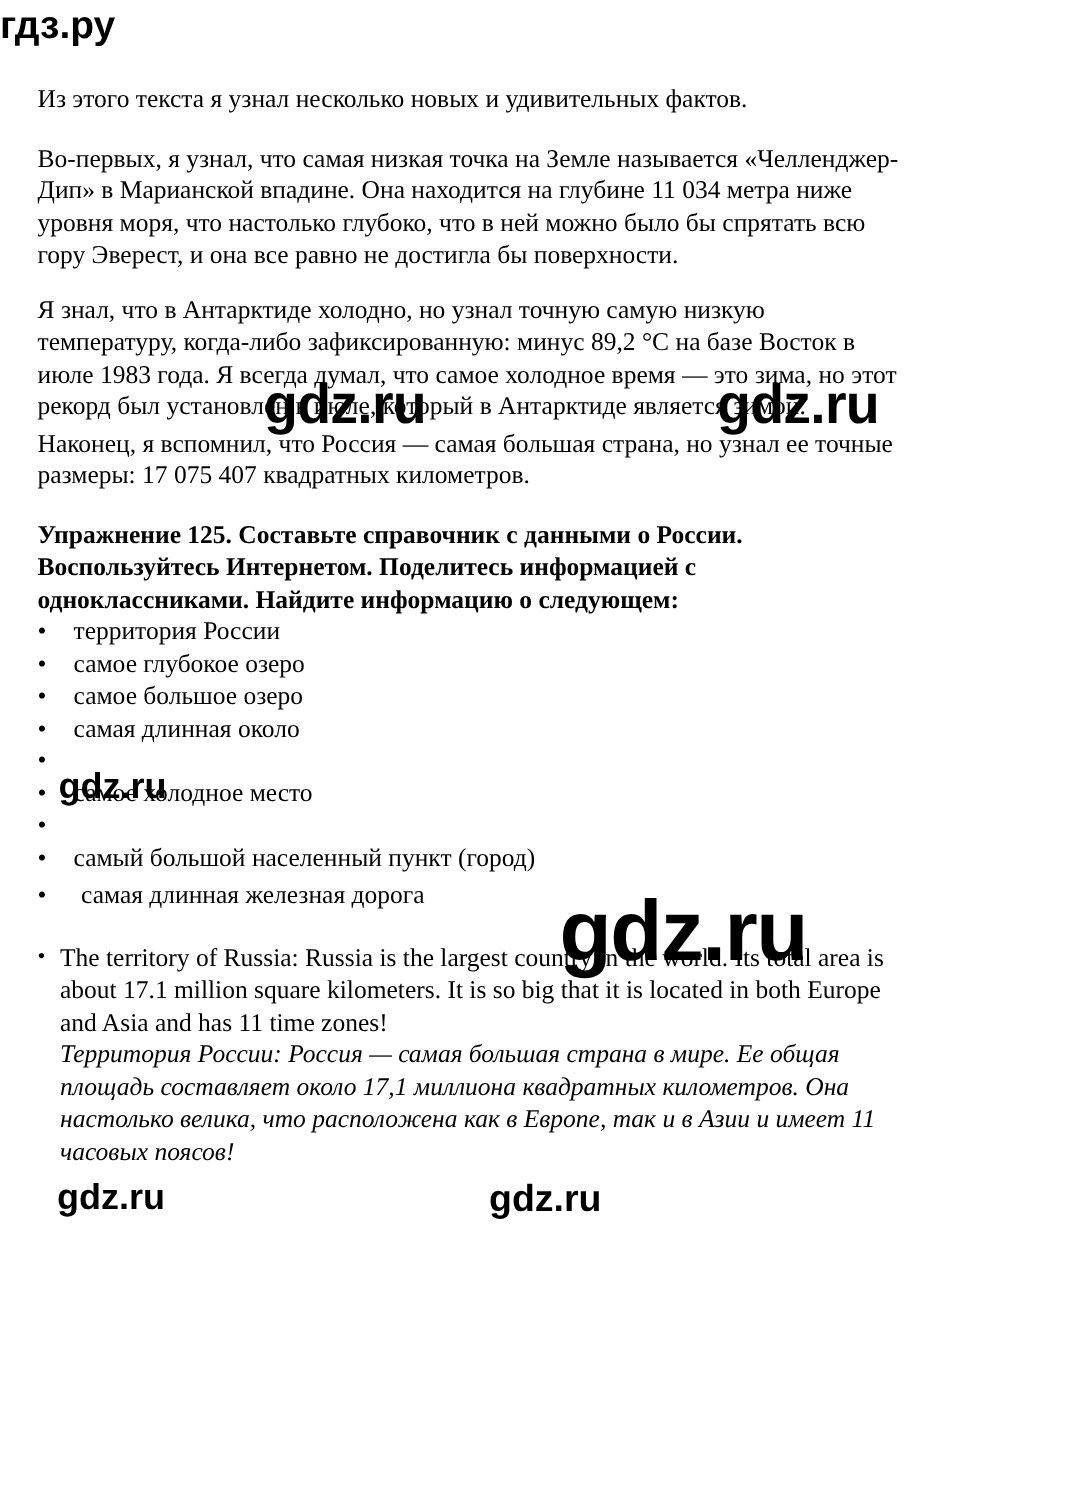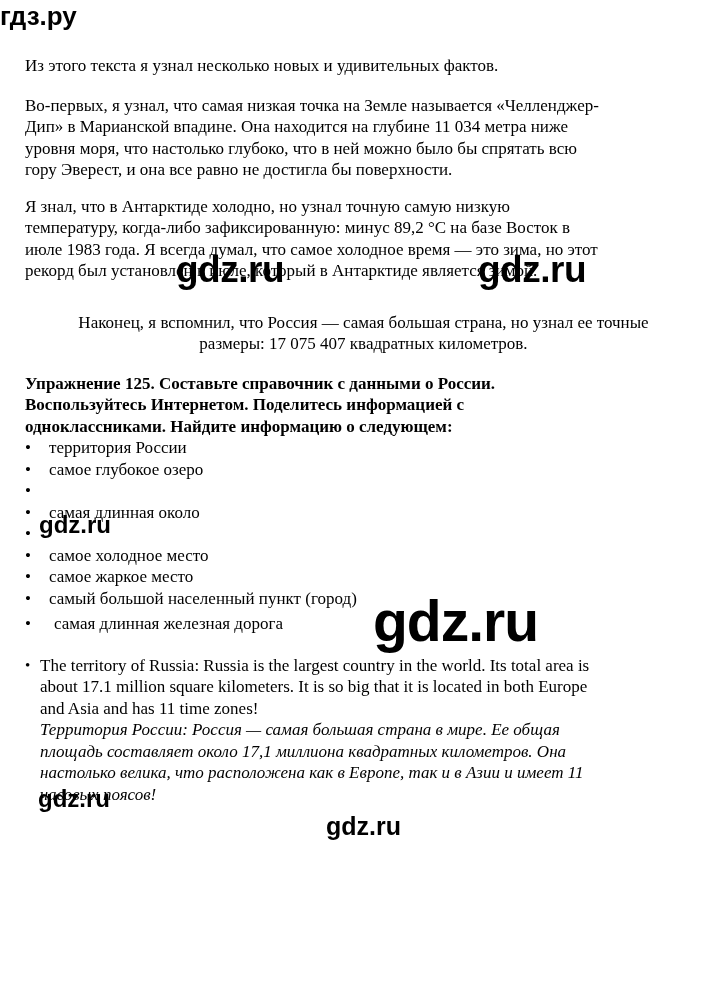--- a/index.html
+++ b/index.html
@@ -19,21 +19,21 @@
   .content {
     padding: 0 18px 0 25px;
     font-size: 17px; line-height: 21.5px;
   }
   .para { margin: 0; white-space: pre-line; }
   .mt-intro      { margin-top: 25px; }
   .mt-challenger { margin-top: 18px; }
   .mt-baikal     { margin-top: 19px; }
   .mt-caspian    { margin-top: 26px; }
   .mt-vostok     { margin-top: 15px; }
-  .mt-size       { margin-top: 30px; text-align: center; }
+  .mt-size       { margin-top: 3px; }
   .heading { font-weight: 700; margin-top: 18px; }
   .bullet-list { list-style: none; margin: 0; padding: 0; }
   .bullet-list li { display: flex; line-height: 21.5px; }
   .bullet-list .dot { flex: 0 0 24px; }
   li.gap-top { margin-top: 4px; }
   li.gap-top .li-text { padding-left: 5px; }
   .answer-row { display: flex; margin-top: 20px; }
   .answer-row .dot { flex: 0 0 15px; font-size: 15px; }
   .para.italic { font-style: italic; }
   .footer-mark {
@@ -87,35 +87,35 @@
     <li>
         <span class="dot">•</span>
         <span class="li-text">территория России</span>
       </li>
     <li>
         <span class="dot">•</span>
         <span class="li-text">самое глубокое озеро</span>
       </li>
     <li>
         <span class="dot">•</span>
+        <span class="li-text">самое большое озеро</span>
       </li>
     <li>
         <span class="dot">•</span>
         <span class="li-text">самая длинная около</span>
       </li>
     <li>
         <span class="dot">•</span>
       </li>
     <li>
         <span class="dot">•</span>
         <span class="li-text">самое холодное место</span>
       </li>
     <li>
         <span class="dot">•</span>
-        <span class="li-text">самое жаркое место</span>
       </li>
     <li>
         <span class="dot">•</span>
         <span class="li-text">самый большой населенный пункт (город)</span>
       </li>
     <li class="gap-top">
         <span class="dot">•</span>
         <span class="li-text">самая длинная железная дорога</span>
       </li>
   </ul>

